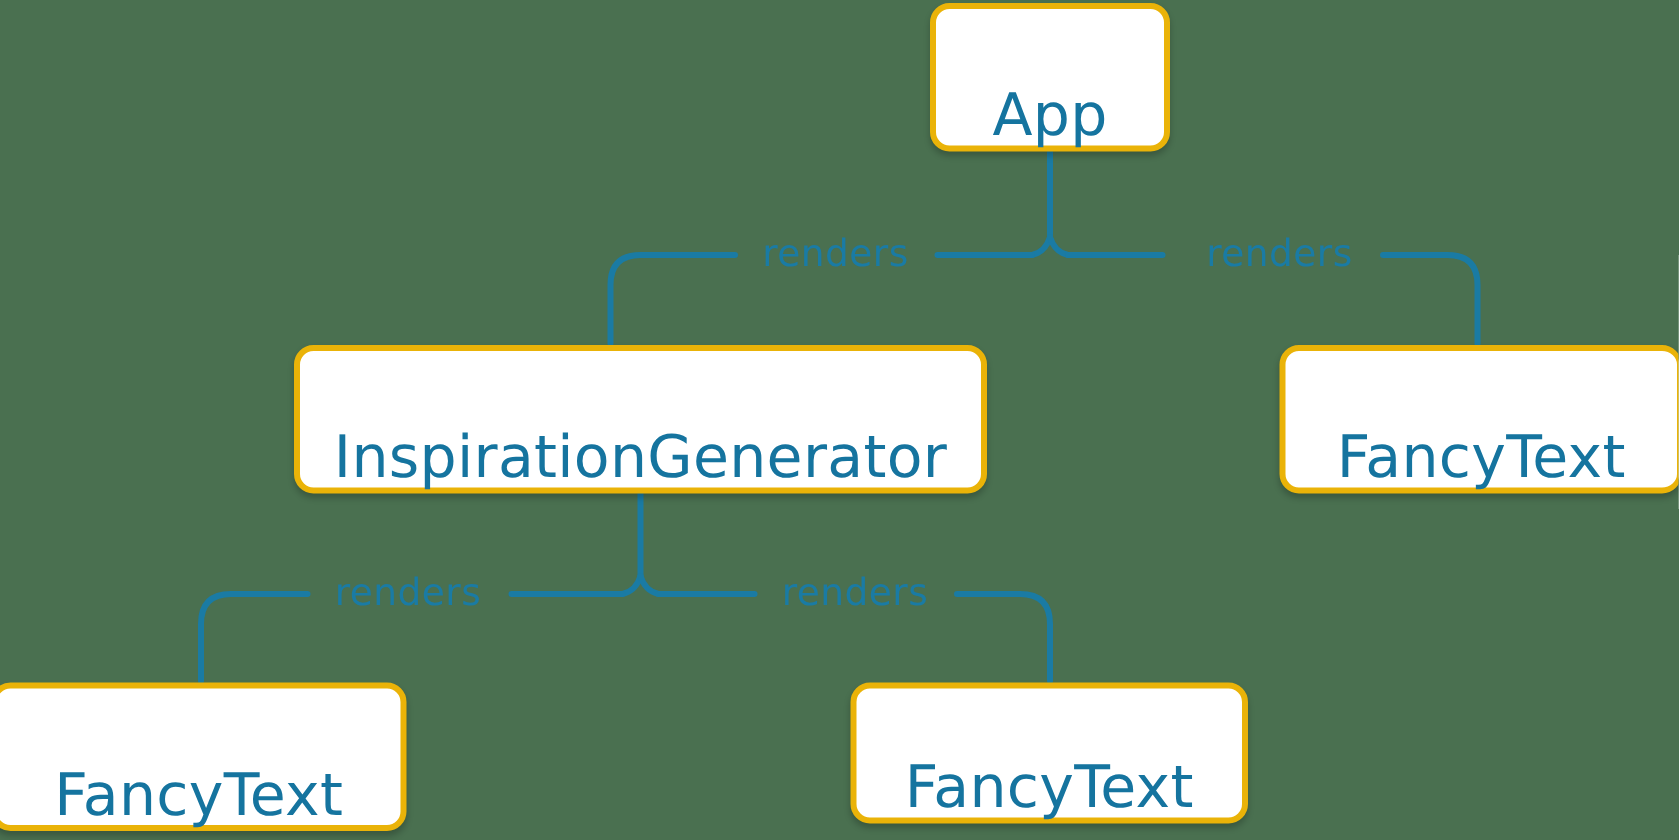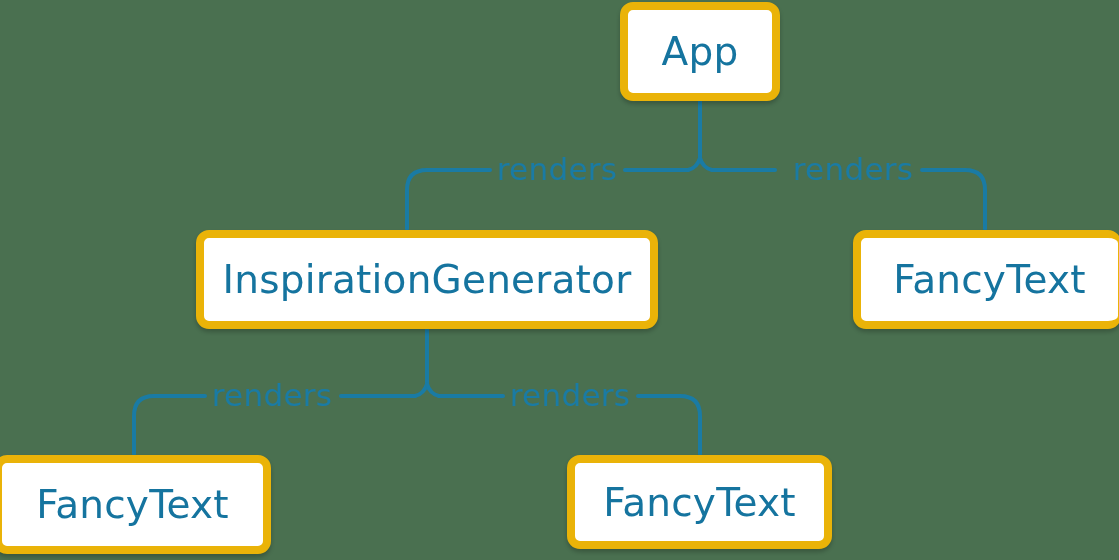--- a/index.html
+++ b/index.html
@@ -23,24 +23,24 @@
     position: absolute;
     left: 0;
     top: 0;
     width: 1119px;
     height: 560px;
   }
   .node {
     position: absolute;
     box-sizing: border-box;
     background: #ffffff;
-    border: 8px solid #eab308;
+    border: 4px solid #eab308;
     border-radius: 13px;
     display: flex;
-    align-items: center;
+    align-items: flex-end;
     justify-content: center;
     color: #15749f;
     box-shadow: 0 3px 4px rgba(0,0,0,0.22);
     white-space: nowrap;
     letter-spacing: 0.2px;
   }
   .node-label {
     display: block;
     line-height: 1;
   }
@@ -48,21 +48,21 @@
   #node-app        { left: 620px; top: 2px;   width: 160px; height: 99px;  font-size: 39px; }
   #node-inspgen    { left: 196px; top: 230px; width: 462px; height: 99px;  font-size: 39px; }
   #node-fancy-right{ left: 853px; top: 230px; width: 268px; height: 99px;  font-size: 39px;
                      border-right-width: 3px; }
   #node-fancy-left { left: -6px;  top: 455px; width: 277px; height: 99px;  font-size: 39px; }
   #node-copyright  { left: 567px; top: 455px; width: 265px; height: 94px;  font-size: 39px; }
 
   .edge-label {
     position: absolute;
     color: #1a7ba4;
-    font-size: 31px;
+    font-size: 25px;
     line-height: 1;
     transform: translate(-50%, -50%);
     white-space: nowrap;
     letter-spacing: 0.3px;
   }
   #label-app-inspgen  { left: 557px; top: 169px; }
   #label-app-fancy    { left: 853px; top: 169px; }
   #label-ig-fancy     { left: 272px; top: 395px; }
   #label-ig-copyright { left: 570px; top: 395px; }
 </style>

